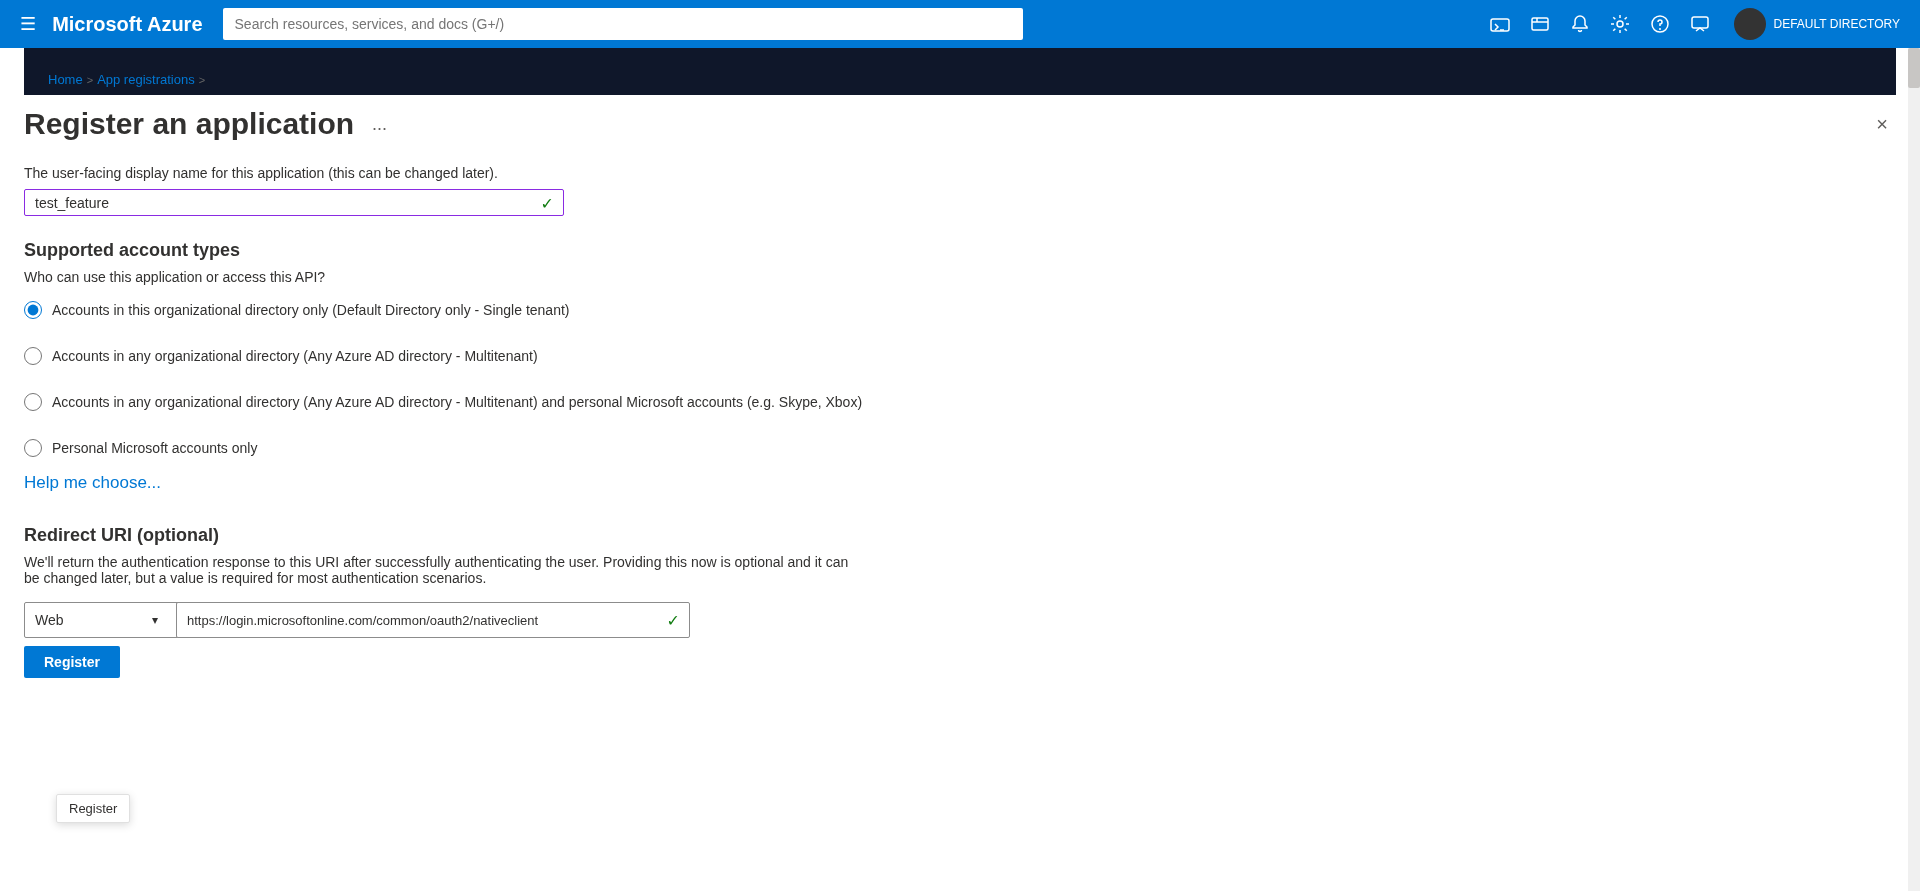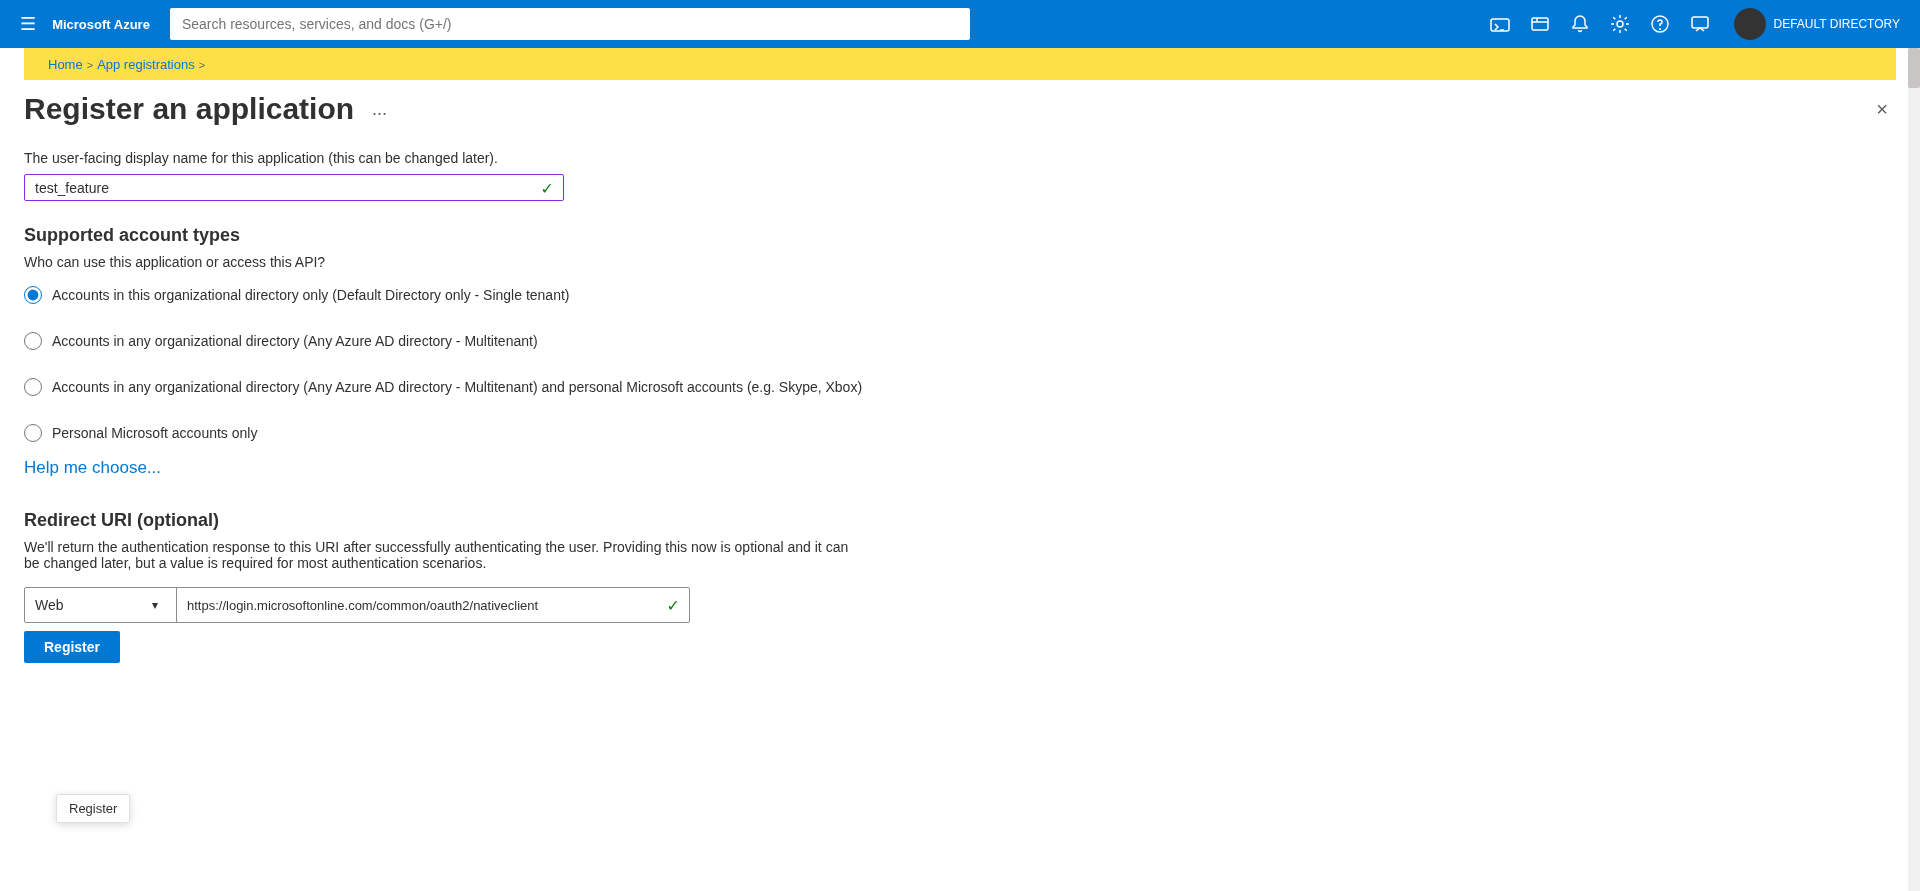--- a/index.html
+++ b/index.html
@@ -14,21 +14,21 @@
       padding: 0 12px;
       gap: 8px;
       color: white;
     }
     .top-nav .hamburger {
       font-size: 18px;
       cursor: pointer;
       padding: 4px 8px;
     }
     .top-nav .brand {
-      font-size: 13px;
+      font-size: 20px;
       font-weight: 600;
       color: white;
       margin-right: 12px;
       white-space: nowrap;
     }
     .top-nav .search-bar {
       flex: 1;
       max-width: 800px;
       height: 32px;
       border: none;
@@ -69,26 +69,26 @@
       border-radius: 50%;
     }
     .user-label {
       font-size: 12px;
       color: white;
       white-space: nowrap;
     }
 
     
     .breadcrumb {
-      padding: 9px 24px 8px 24px;
+      padding: 24px 24px 8px 24px;
       display: flex;
       align-items: center;
       gap: 4px;
       font-size: 13px;
-      background: #fde047;
+      background: #0f172a;
     }
     .breadcrumb a { color: #0078d4; text-decoration: none; }
     .breadcrumb .sep { color: #666; font-size: 11px; }
 
     
     .main-content {
       background: white;
       padding: 0 24px 40px 24px;
       min-height: calc(100vh - 48px);
     }

